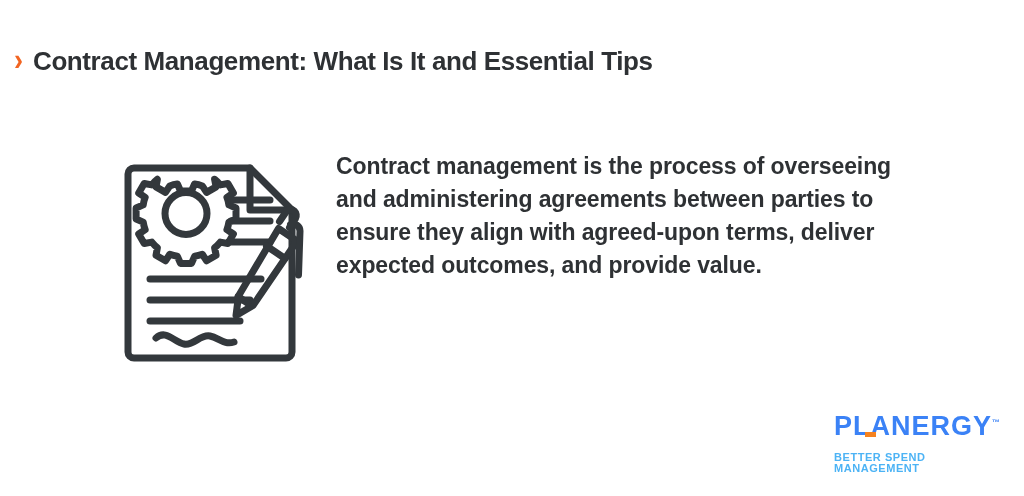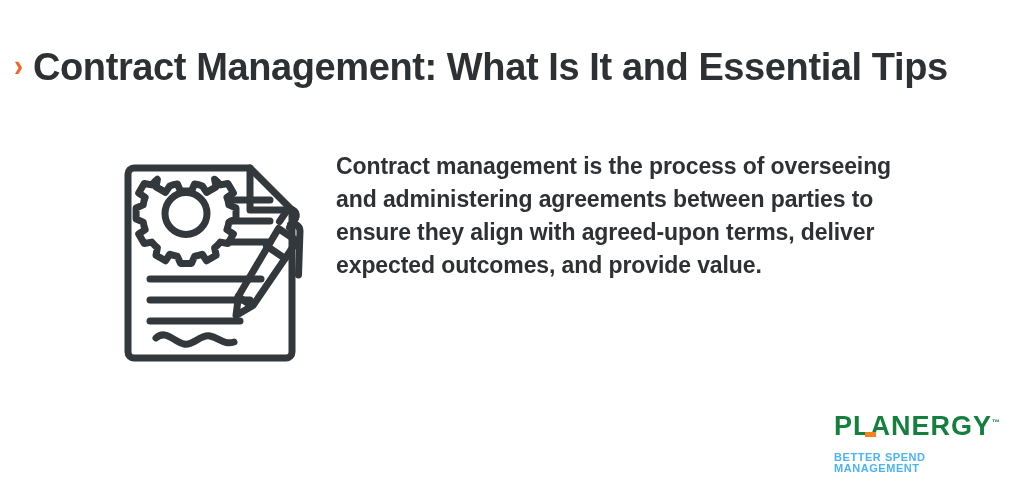--- a/index.html
+++ b/index.html
@@ -26,21 +26,21 @@
   }
   .chevron {
     color: #f26522;
     font-size: 27px;
     font-weight: 700;
     line-height: 1;
     display: block;
     transform: translateY(-1px) scaleY(1.15);
   }
   .page-title {
-    font-size: 38px;
+    font-size: 26px;
     font-weight: 700;
     color: #2e3134;
     letter-spacing: -0.4px;
     white-space: nowrap;
     line-height: 1.1;
   }
 
   
   .content {
     position: absolute;
@@ -74,21 +74,21 @@
     position: absolute;
     right: 18px;
     bottom: 22px;
     text-align: left;
     width: 172px;
   }
   .logo-word {
     display: block;
     font-size: 27px;
     font-weight: 700;
-    color: #15803d;
+    color: #3b82f6;
     letter-spacing: 1.0px;
     line-height: 1;
     position: relative;
   }
   .logo-tm {
     font-size: 8px;
     vertical-align: super;
     letter-spacing: 0;
   }
   .logo-accent {

